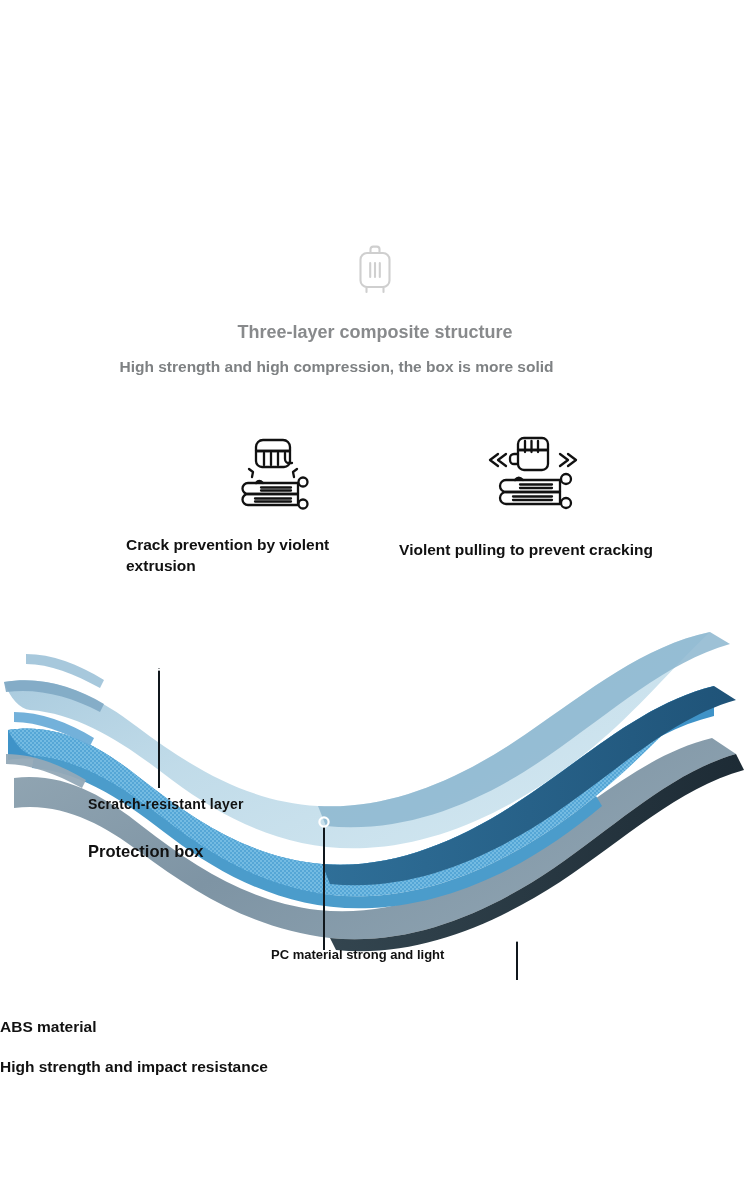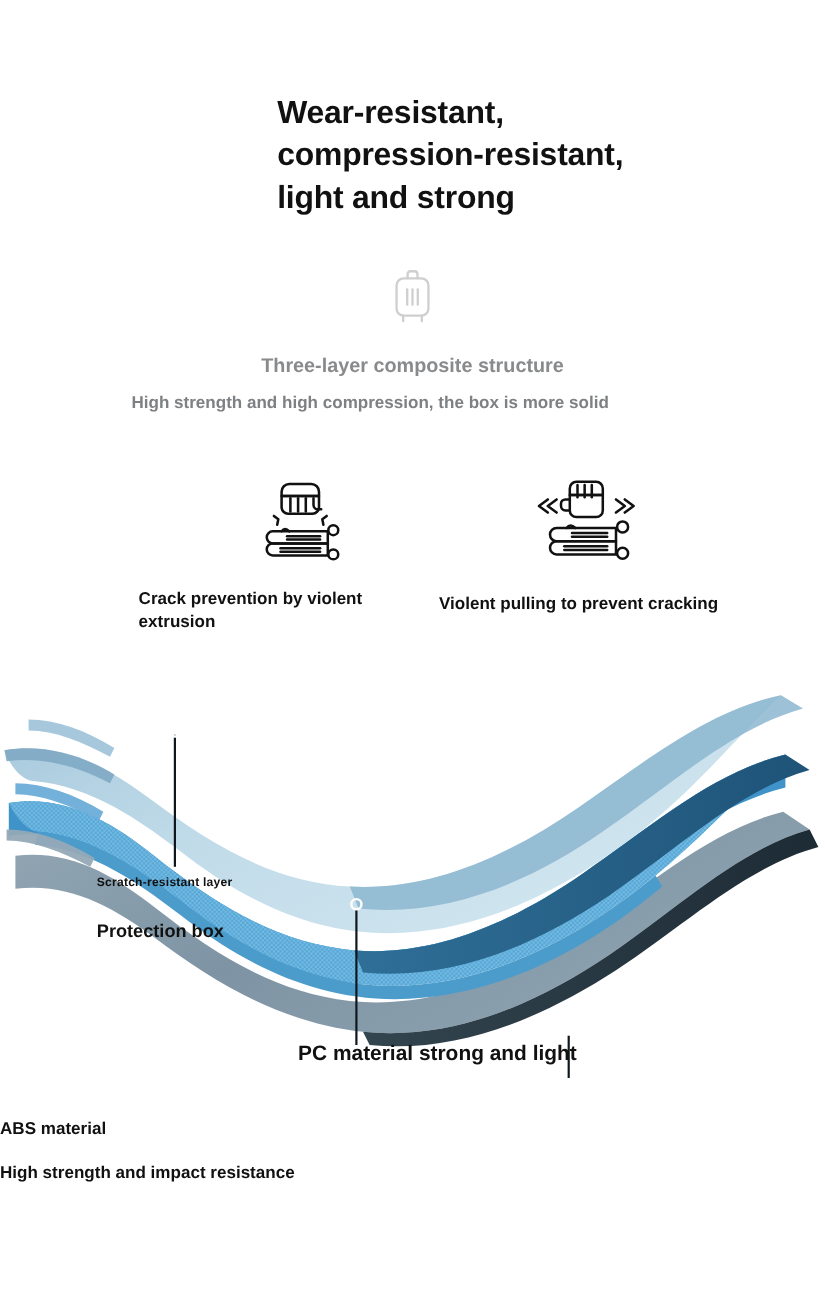--- a/index.html
+++ b/index.html
@@ -108,42 +108,41 @@
   }
   .diagram svg { display: block; }
 
   
   .callout {
     position: absolute;
     font-weight: 700;
     color: #111111;
   }
   .callout .line-small {
-    font-size: 11px;
+    font-size: 14px;
     letter-spacing: 0.2px;
   }
   .callout .line-big {
     font-size: 16.5px;
   }
   .callout.c1 { left: 88px; top: 796px; }
   .callout.c1 .line-big { margin-top: 30px; }
 
   .callout.c2 { left: 271px; top: 946px; }
-  .callout.c2 .line-big { font-size: 19px; line-height: 1.33; }
+  .callout.c2 .line-big { font-size: 13px; line-height: 1.33; }
 
   .callout.c3 { left: 0; top: 1018px; width: 750px; text-align: left; }
   .callout.c3 .line-big { font-size: 15.5px; }
   .callout.c3 .line-small2 { font-size: 15.5px; margin-top: 22px; }
 </style>
 </head>
 <body>
 
 <div id="page">
 
-  <div class="headline">Wear-resistant, compression-resistant, light and strong</div>
 
   <div class="suitcase-wrap">
     <svg width="46" height="56" viewBox="0 0 46 56">
       <g fill="none" stroke="#cfcfcf" stroke-width="2.1" stroke-linecap="round" stroke-linejoin="round">
         <path d="M18.5 10 V6.2 a2.6 2.6 0 0 1 2.6-2.6 h3.8 a2.6 2.6 0 0 1 2.6 2.6 V10"></path>
         <rect x="8.5" y="10" width="29" height="34" rx="6.5"></rect>
         <line x1="18.2" y1="20" x2="18.2" y2="34"></line>
         <line x1="23" y1="20" x2="23" y2="34"></line>
         <line x1="27.8" y1="20" x2="27.8" y2="34"></line>
         <line x1="14.5" y1="44" x2="14.5" y2="49"></line>

